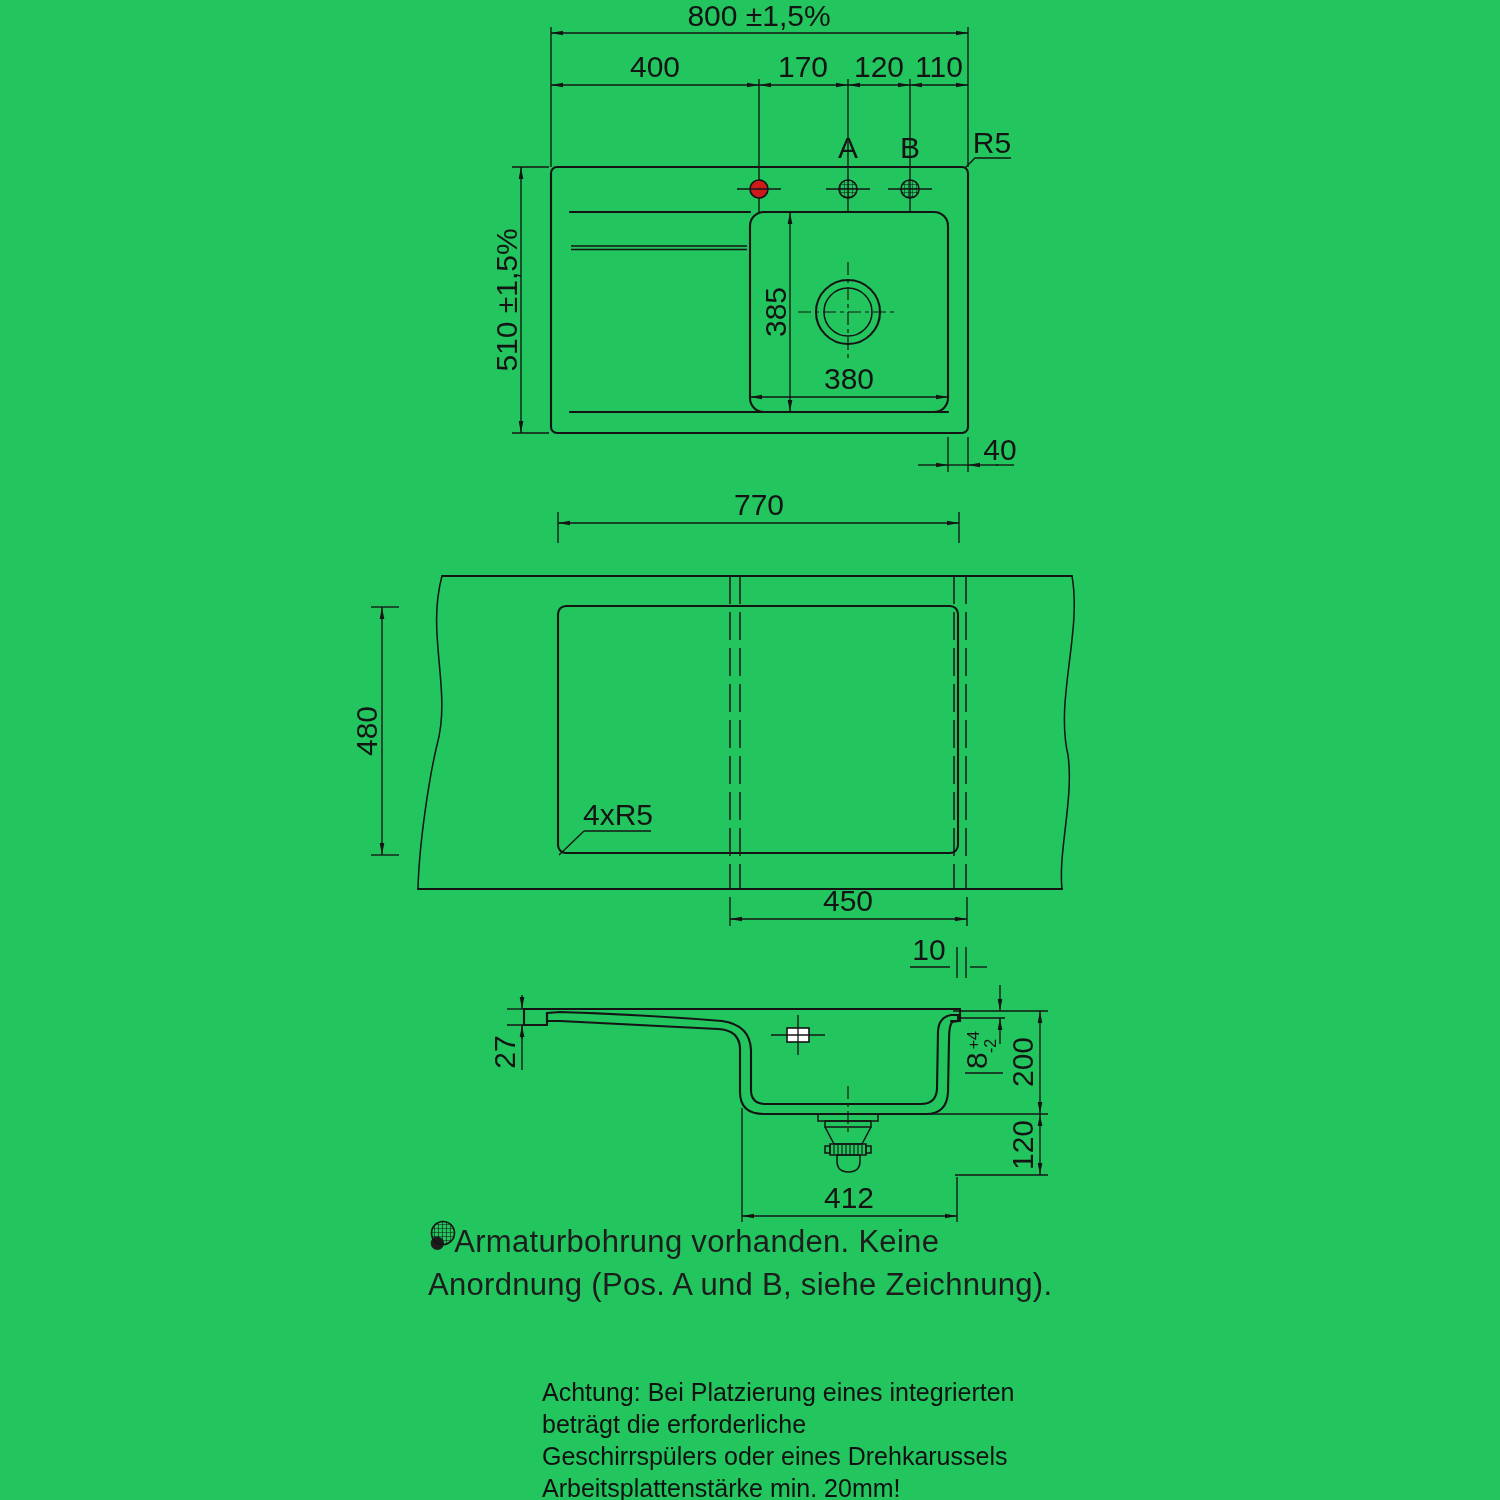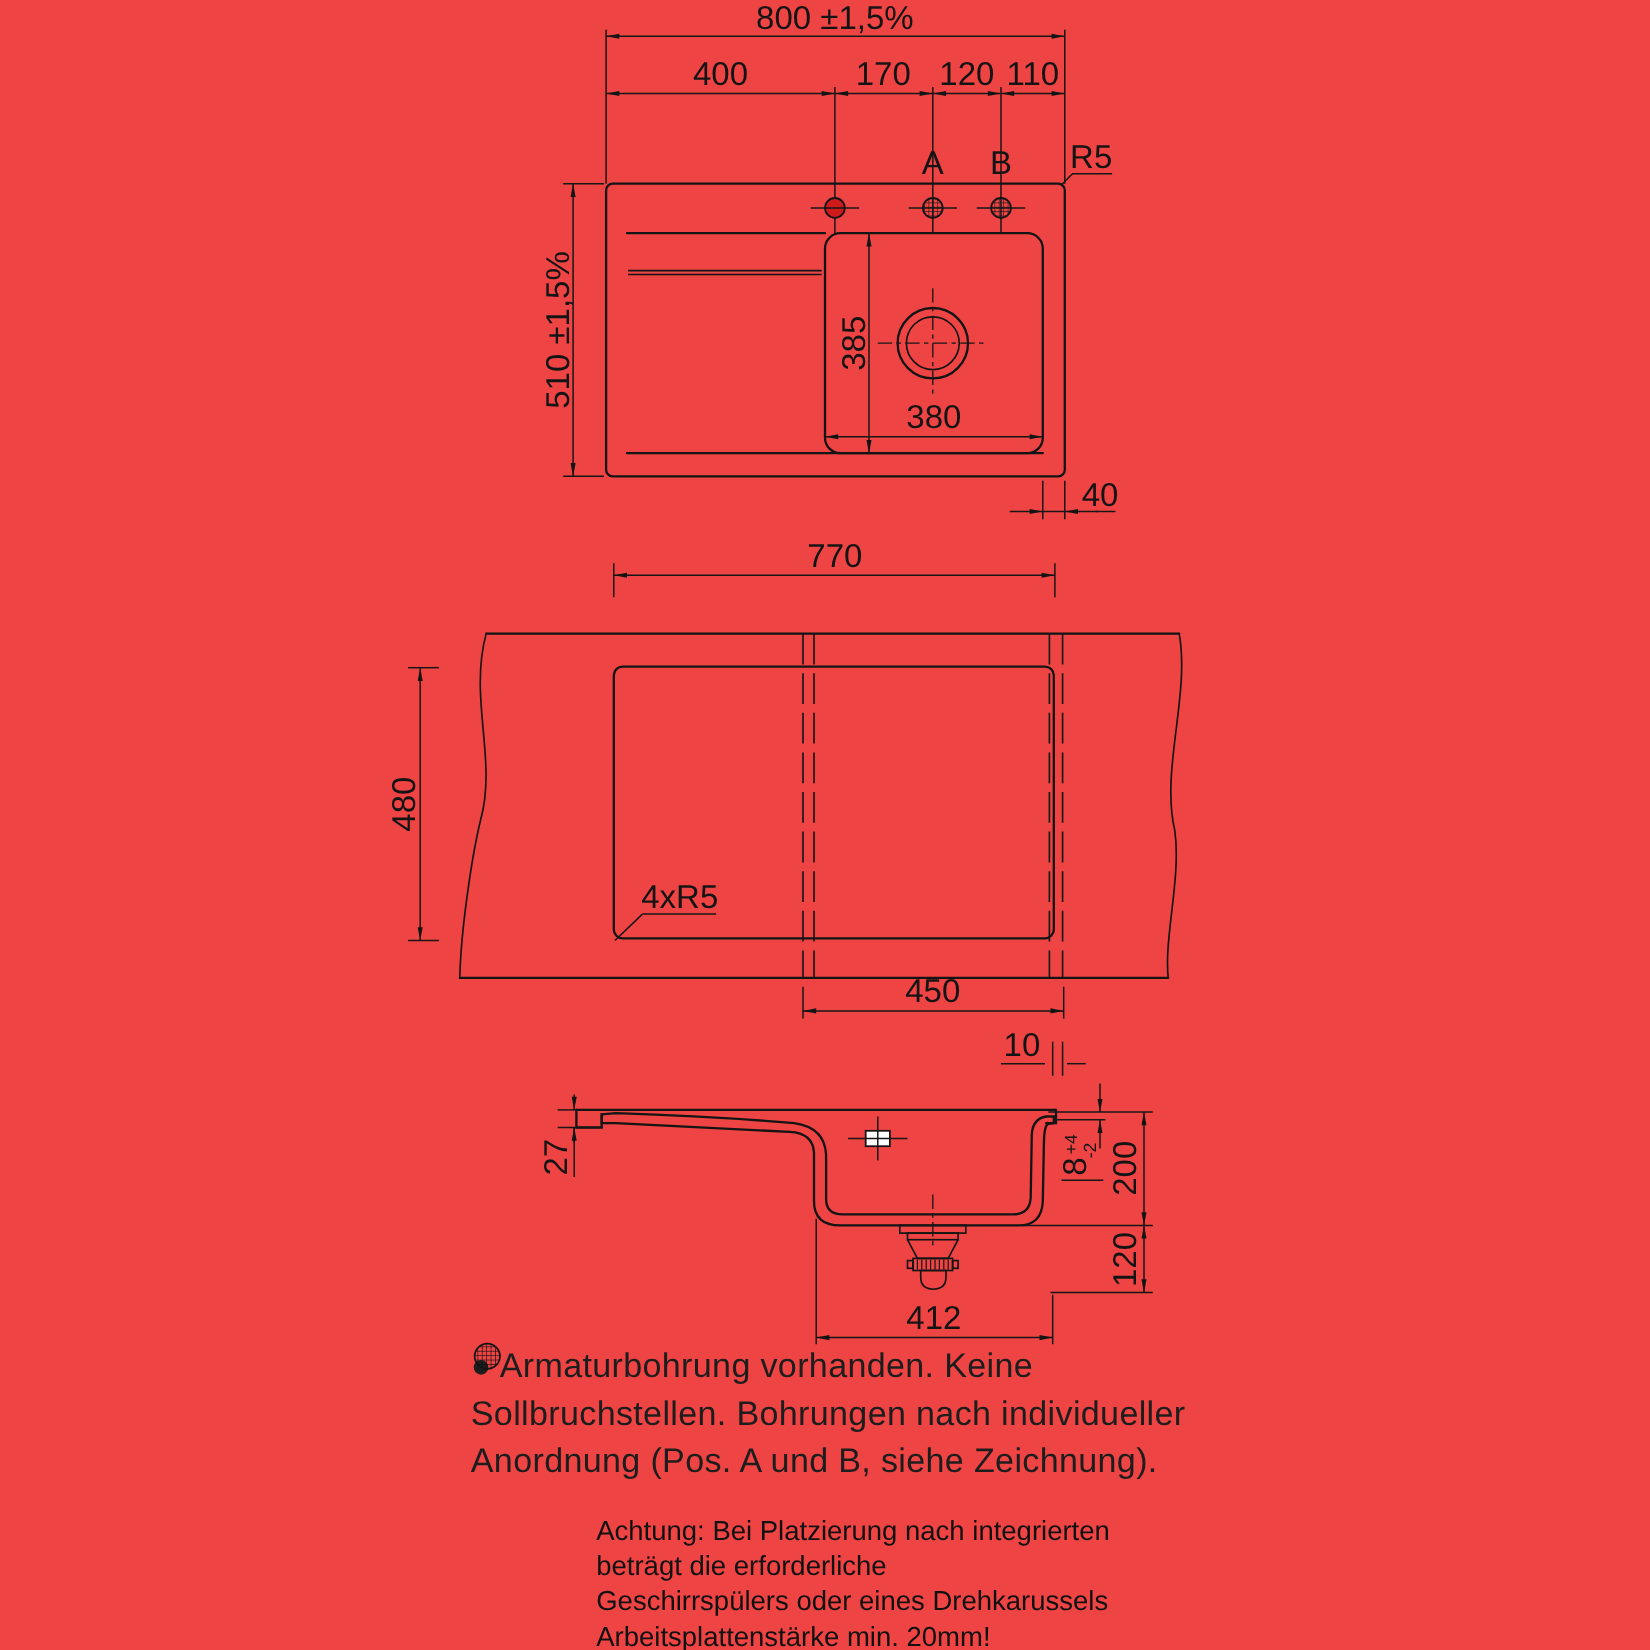--- a/index.html
+++ b/index.html
@@ -1,16 +1,16 @@
 <!DOCTYPE html>
 <html><head>
 <meta charset="utf-8">
 <style>
   html,body{margin:0;padding:0;background:#ffffff;}
-  .stage{position:relative;width:1500px;height:1500px;background:#ef4444;overflow:hidden;
+  .stage{position:relative;width:1500px;height:1500px;background:#22c55e;overflow:hidden;
          font-family:"Liberation Sans",sans-serif;}
   svg{position:absolute;left:0;top:0;}
   .obj{stroke:#141414;stroke-width:2.1;fill:none;stroke-linecap:round;}
   .obj-thin{stroke:#141414;stroke-width:1.5;fill:none;}
   .dim{stroke:#161616;stroke-width:1.35;fill:none;}
   .dash{stroke:#161616;stroke-width:1.5;fill:none;stroke-dasharray:28 8;}
   .cl{stroke:#161616;stroke-width:1.2;fill:none;stroke-dasharray:13 4 4 4;}
   text{fill:#141414;font-family:"Liberation Sans",sans-serif;font-size:30px;}
   .note-din{position:absolute;left:428px;top:1220px;width:760px;color:#1d1d1d;
             font-size:31px;line-height:43px;letter-spacing:.3px;white-space:nowrap;}
@@ -242,30 +242,29 @@
       <line class="dim" x1="742" y1="1108" x2="742" y2="1222"></line>
       <line class="dim" x1="957" y1="1177" x2="957" y2="1222"></line>
       <line class="dim" x1="742" y1="1216" x2="957" y2="1216" marker-start="url(#arr)" marker-end="url(#arr)"></line>
       <text x="849" y="1208" text-anchor="middle">412</text>
     </g>
   </g>
 </svg>
 
 <div class="note-din">
   <span class="ln"><span>●</span> <span>Armaturbohrung vorhanden. Keine</span></span>
-  <span class="ln">Sollbruchstellen. Bohrungen nach individueller</span>
   <span class="ln"><span>Anordnung (</span><svg class="inline-ico" width="26" height="26" viewBox="0 0 26 26">
           <defs>
             <pattern id="npat" width="4" height="4" patternUnits="userSpaceOnUse">
               <path d="M0,0 H4 M0,0 V4" stroke="#141414" stroke-width="1.2"></path>
             </pattern>
           </defs>
           <circle cx="13" cy="13" r="11.5" fill="url(#npat)" stroke="#141414" stroke-width="1.6"></circle>
         </svg><span>Pos. A und B, siehe Zeichnung).</span></span>
 </div>
 
 <div class="note-achtung">
-  <div>Achtung: Bei Platzierung nach integrierten</div>
+  <div>Achtung: Bei Platzierung eines integrierten</div>
   <div>beträgt die erforderliche</div>
   <div>Geschirrspülers oder eines Drehkarussels</div>
   <div>Arbeitsplattenstärke min. 20mm!</div>
 </div>
 </div>
 
 </body></html>

